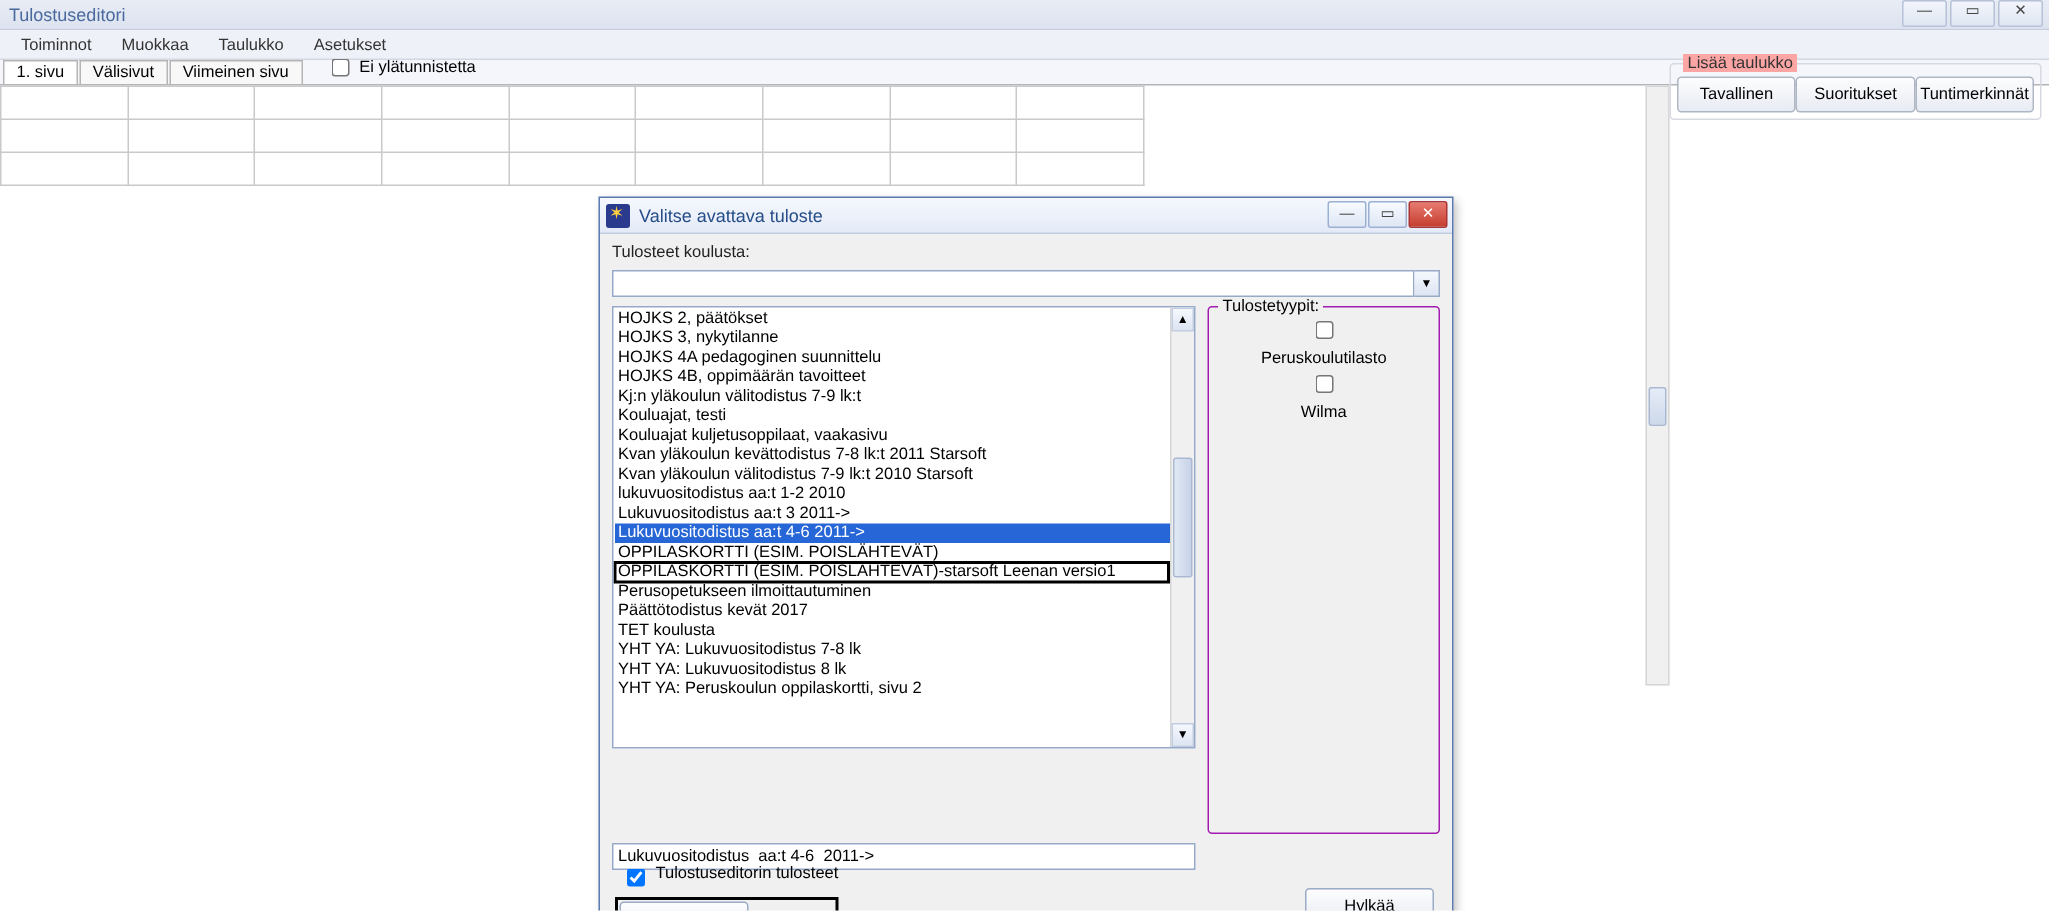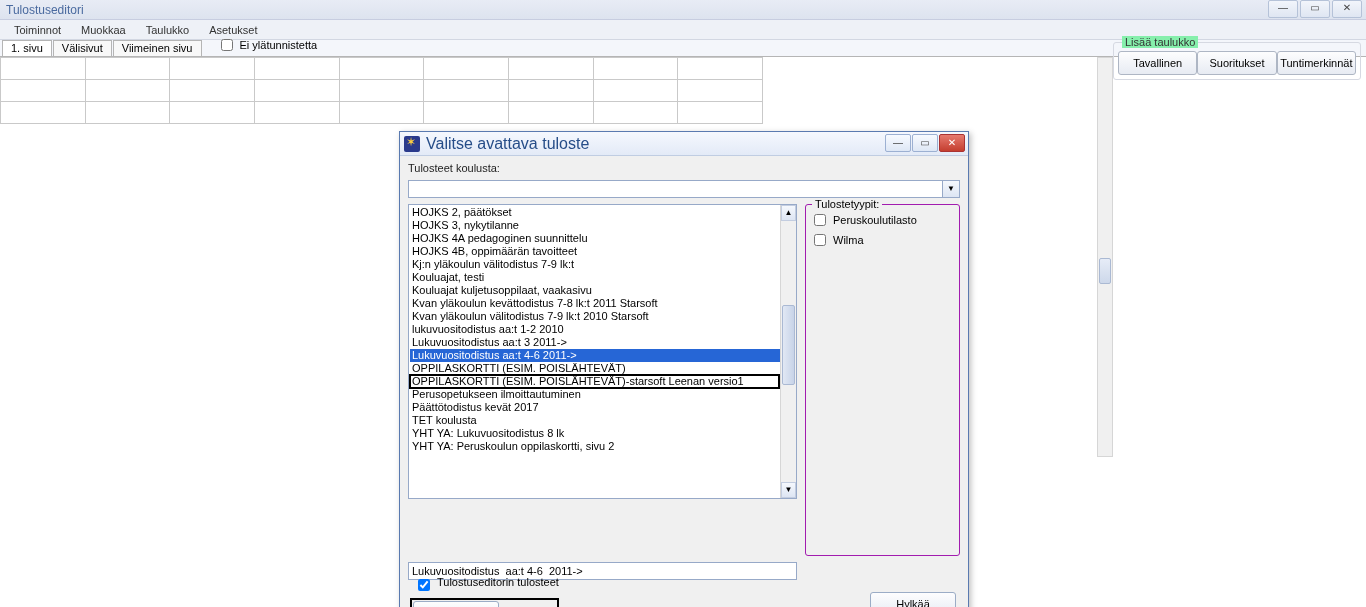--- a/index.html
+++ b/index.html
@@ -106,21 +106,21 @@
   }
   .right-group {
     border: 1px solid #d6d9e2;
     border-radius: 3px;
     padding: 8px 4px 4px 4px;
     position: relative;
   }
   .right-group-title {
     position: absolute;
     top: -7px; left: 8px;
-    background: #86efac;
+    background: #fca5a5;
     padding: 0 3px;
     color: #333;
   }
   .right-btns {
     display: flex;
     gap: 0;
   }
   .right-btn {
     flex: 1;
     height: 24px;
@@ -166,21 +166,21 @@
     margin-right: 6px;
     position: relative;
   }
   .dlg-icon::after {
     content: "✶";
     color: #ffd040;
     position: absolute;
     top: -1px; left: 2px;
     font-size: 12px;
   }
-  .dlg-title { color: #264d88; font-size: 16px; }
+  .dlg-title { color: #264d88; font-size: 12px; }
   .dlg-win-controls {
     position: absolute; right: 3px; top: 2px;
     display: flex; gap: 1px;
   }
   .dlg-win-btn {
     width: 26px; height: 18px;
     border: 1px solid #9cb0d2;
     border-radius: 2px;
     background: linear-gradient(#f7faff,#dee7f5);
     font-size: 10px;
@@ -288,20 +288,21 @@
   }
   .group-title {
     position: absolute;
     top: -7px; left: 6px;
     background: #f0f0f0;
     padding: 0 3px;
   }
   .chk-row {
     display: flex; align-items: center; gap: 4px;
     margin-bottom: 2px;
+    flex-direction: column;
   }
   .chk-row input { width:12px; height:12px; }
 
   .value-input {
     grid-column: 1 / 2;
     height: 18px;
     border: 1px solid #97a9c8;
     background: #fff;
     padding: 0 3px;
     font-family: inherit; font-size: 11px;
@@ -449,20 +450,21 @@
             <div class="list-row">Kvan yläkoulun kevättodistus 7-8 lk:t 2011 Starsoft</div>
             <div class="list-row">Kvan yläkoulun välitodistus 7-9 lk:t 2010 Starsoft</div>
             <div class="list-row">lukuvuositodistus  aa:t 1-2  2010</div>
             <div class="list-row">Lukuvuositodistus  aa:t 3  2011-&gt;</div>
             <div class="list-row selected">Lukuvuositodistus  aa:t 4-6  2011-&gt;</div>
             <div class="list-row">OPPILASKORTTI (ESIM. POISLÄHTEVÄT)</div>
             <div class="list-row">OPPILASKORTTI (ESIM. POISLÄHTEVÄT)-starsoft Leenan versio1</div>
             <div class="list-row">Perusopetukseen ilmoittautuminen</div>
             <div class="list-row">Päättötodistus kevät 2017</div>
             <div class="list-row">TET koulusta</div>
+            <div class="list-row">YHT YA: Lukuvuositodistus 7-8 lk</div>
             <div class="list-row">YHT YA: Lukuvuositodistus 8 lk</div>
             <div class="list-row">YHT YA: Peruskoulun oppilaskortti, sivu 2</div>
           </div>
 
         <div class="sel-border" id="sel-border" style="left: 0px; right: 16px; top: 169px; height: 15px;"></div>
       </div>
       <div class="listbox-vscroll">
         <div class="arrow">▲</div>
         <div class="thumb"></div>
         <div class="arrow" style="position:absolute;bottom:0;left:0;right:0;">▼</div>

